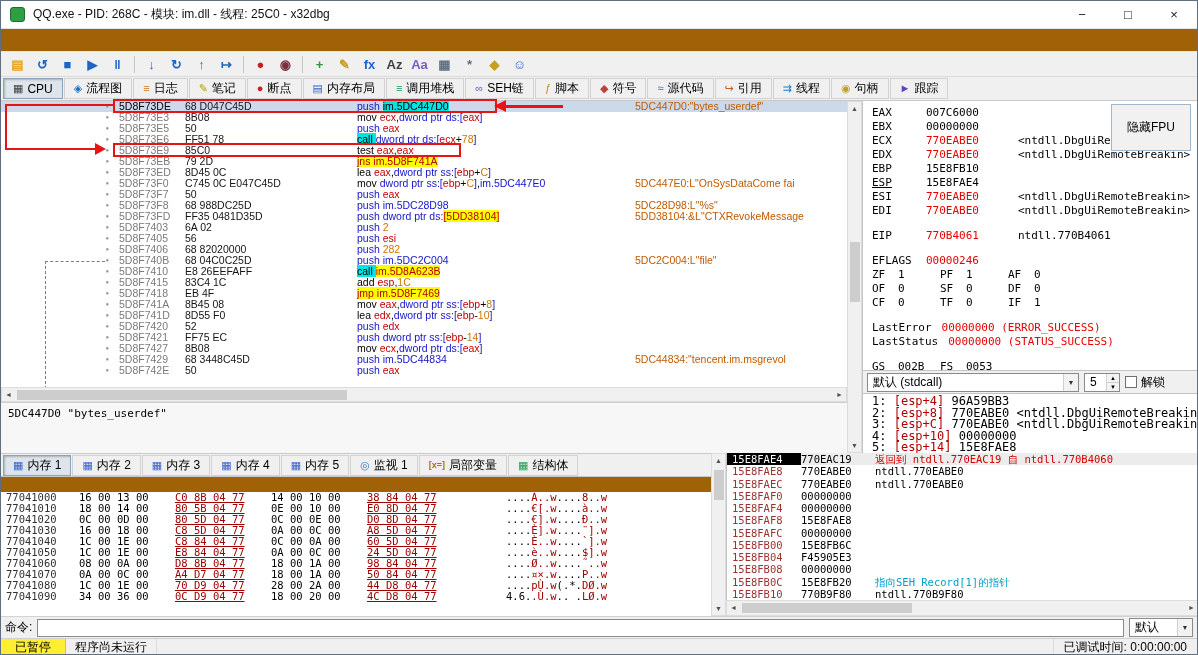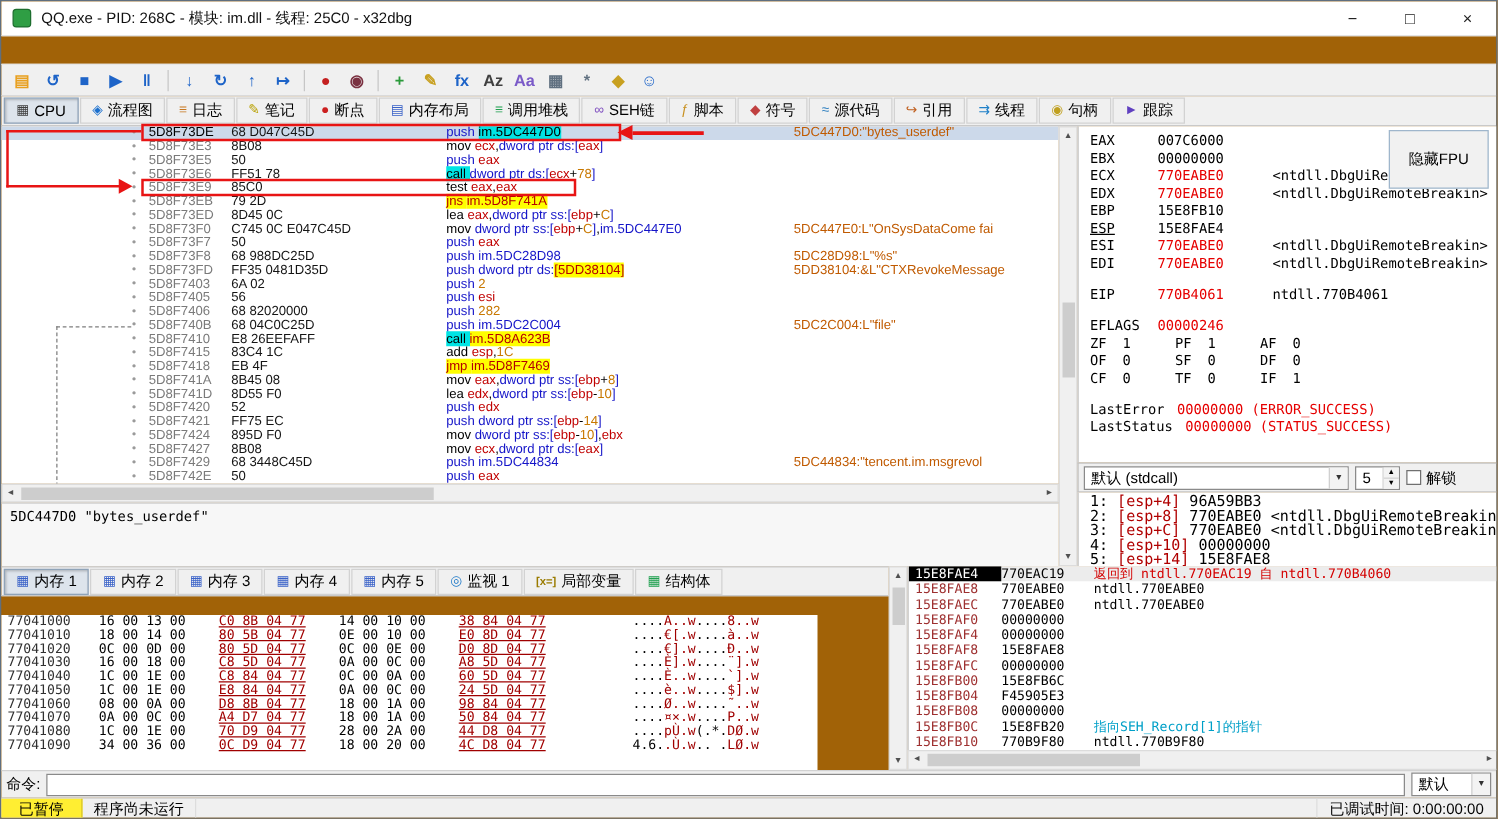--- a/index.html
+++ b/index.html
@@ -104,21 +104,21 @@
 #cunlock{display:flex;align-items:center;gap:4px}
 .cbox{width:12px;height:12px;background:#fff;border:1px solid #707070}
 #args{position:absolute;left:861px;top:393px;width:337px;height:59px;background:#fff;border-left:1px solid #c4c4c4;padding:2px 0 0 9px;font-size:12px;font-family:"DejaVu Sans Mono","Liberation Mono",monospace}
 .arow{height:11.5px;line-height:11.5px;white-space:pre}
 .amem{color:#b00000}
 
 
 #dumph{position:absolute;left:0;top:476px;width:710px;height:15px;background:#f0f0f0;border-bottom:1px solid #d0d0d0;font-size:11px;font-family:"DejaVu Sans Mono","Liberation Mono",monospace}
 #dumph span{position:absolute;top:1px}
 #dh-addr{left:6px}#dh-hex{left:80px}#dh-ascii{left:505px}
-#dumprows{position:absolute;left:0;top:491px;width:653px;height:124px;background:#fff;overflow:hidden}
+#dumprows{position:absolute;left:0;top:491px;width:710px;height:124px;background:#fff;overflow:hidden}
 .mrow{position:relative;height:11px;line-height:11px;font-size:10.5px;white-space:pre;font-family:"DejaVu Sans Mono","Liberation Mono",monospace}
 .maddr{position:absolute;left:5px;color:#303030}
 .mhex{position:absolute;left:78px}
 .mg{display:inline-block;width:70px;margin-right:26px;color:#000}
 .mg.ptr{color:#a00000;text-decoration:underline}
 .masc{position:absolute;left:505px}
 .masc .a0{color:#000}.masc .a1{color:#a00000}
 
 
 #stack{position:absolute;left:725px;top:452px;width:473px;height:147px;background:#fff;overflow:hidden;border-left:1px solid #c4c4c4}
@@ -302,21 +302,20 @@
         <div class="drow"><span class="dgut">●</span><span class="daddr">5D8F7405</span><span class="dbytes">56</span><span class="dins"><span class="tk-p">push </span><span class="tk-r">esi</span></span></div>
         <div class="drow"><span class="dgut">●</span><span class="daddr">5D8F7406</span><span class="dbytes">68 82020000</span><span class="dins"><span class="tk-p">push </span><span class="tk-n">282</span></span></div>
         <div class="drow"><span class="dgut">●</span><span class="daddr">5D8F740B</span><span class="dbytes">68 04C0C25D</span><span class="dins"><span class="tk-p">push </span><span class="tk-b">im.5DC2C004</span></span><span class="dcmt">5DC2C004:L"file"</span></div>
         <div class="drow"><span class="dgut">●</span><span class="daddr">5D8F7410</span><span class="dbytes">E8 26EEFAFF</span><span class="dins"><span class="tk-c">call </span><span class="tk-y">im.5D8A623B</span></span></div>
         <div class="drow"><span class="dgut">●</span><span class="daddr">5D8F7415</span><span class="dbytes">83C4 1C</span><span class="dins"><span class="tk-k">add </span><span class="tk-r">esp</span><span class="tk-t">,</span><span class="tk-n">1C</span></span></div>
         <div class="drow"><span class="dgut">●</span><span class="daddr">5D8F7418</span><span class="dbytes">EB 4F</span><span class="dins"><span class="tk-j">jmp </span><span class="tk-j">im.5D8F7469</span></span></div>
         <div class="drow"><span class="dgut">●</span><span class="daddr">5D8F741A</span><span class="dbytes">8B45 08</span><span class="dins"><span class="tk-k">mov </span><span class="tk-r">eax</span><span class="tk-t">,</span><span class="tk-b">dword ptr ss:[</span><span class="tk-r">ebp</span><span class="tk-t">+</span><span class="tk-n">8</span><span class="tk-b">]</span></span></div>
         <div class="drow"><span class="dgut">●</span><span class="daddr">5D8F741D</span><span class="dbytes">8D55 F0</span><span class="dins"><span class="tk-k">lea </span><span class="tk-r">edx</span><span class="tk-t">,</span><span class="tk-b">dword ptr ss:[</span><span class="tk-r">ebp</span><span class="tk-t">-</span><span class="tk-n">10</span><span class="tk-b">]</span></span></div>
         <div class="drow"><span class="dgut">●</span><span class="daddr">5D8F7420</span><span class="dbytes">52</span><span class="dins"><span class="tk-p">push </span><span class="tk-r">edx</span></span></div>
         <div class="drow"><span class="dgut">●</span><span class="daddr">5D8F7421</span><span class="dbytes">FF75 EC</span><span class="dins"><span class="tk-p">push </span><span class="tk-b">dword ptr ss:[</span><span class="tk-r">ebp</span><span class="tk-t">-</span><span class="tk-n">14</span><span class="tk-b">]</span></span></div>
-        <div class="drow"><span class="dgut">●</span><span class="daddr">5D8F7424</span><span class="dbytes">895D F0</span><span class="dins"><span class="tk-k">mov </span><span class="tk-b">dword ptr ss:[</span><span class="tk-r">ebp</span><span class="tk-t">-</span><span class="tk-n">10</span><span class="tk-b">]</span><span class="tk-t">,</span><span class="tk-r">ebx</span></span></div>
         <div class="drow"><span class="dgut">●</span><span class="daddr">5D8F7427</span><span class="dbytes">8B08</span><span class="dins"><span class="tk-k">mov </span><span class="tk-r">ecx</span><span class="tk-t">,</span><span class="tk-b">dword ptr ds:[</span><span class="tk-r">eax</span><span class="tk-b">]</span></span></div>
         <div class="drow"><span class="dgut">●</span><span class="daddr">5D8F7429</span><span class="dbytes">68 3448C45D</span><span class="dins"><span class="tk-p">push </span><span class="tk-b">im.5DC44834</span></span><span class="dcmt">5DC44834:"tencent.im.msgrevol</span></div>
         <div class="drow"><span class="dgut">●</span><span class="daddr">5D8F742E</span><span class="dbytes">50</span><span class="dins"><span class="tk-p">push </span><span class="tk-r">eax</span></span></div>
       </div>
     <div class="jl" id="jv1"></div>
     <div class="jl" id="jh1a"></div>
 
   </div>
 
   <div class="sb" id="dishs">
@@ -349,20 +348,21 @@
         <div class="rrow"><span class="rlbl">EIP</span><span class="rval red">770B4061</span><span class="rext">ntdll.770B4061</span></div>
         <div class="rgap"></div>
         <div class="rrow"><span class="rlbl">EFLAGS</span><span class="rval red">00000246</span></div>
         <div class="rrow"><span class="fcell"><span class="flbl">ZF</span><span class="fval">1</span></span><span class="fcell"><span class="flbl">PF</span><span class="fval">1</span></span><span class="fcell"><span class="flbl">AF</span><span class="fval">0</span></span></div>
         <div class="rrow"><span class="fcell"><span class="flbl">OF</span><span class="fval">0</span></span><span class="fcell"><span class="flbl">SF</span><span class="fval">0</span></span><span class="fcell"><span class="flbl">DF</span><span class="fval">0</span></span></div>
         <div class="rrow"><span class="fcell"><span class="flbl">CF</span><span class="fval">0</span></span><span class="fcell"><span class="flbl">TF</span><span class="fval">0</span></span><span class="fcell"><span class="flbl">IF</span><span class="fval">1</span></span></div>
         <div class="rgap"></div>
         <div class="rrow"><span class="rlbl">LastError</span><span class="rval red">00000000 (ERROR_SUCCESS)</span></div>
         <div class="rrow"><span class="rlbl">LastStatus</span><span class="rval red">00000000 (STATUS_SUCCESS)</span></div>
         <div class="rgap"></div>
+        <div class="rrow"><span class="fcell"><span class="flbl">GS</span><span class="fval">002B</span></span><span class="fcell"><span class="flbl">FS</span><span class="fval">0053</span></span></div>
       </div>
   </div>
 
   <div id="argtool">
     <div class="combo" id="ccombo">
       <span>默认 (stdcall)</span>
       <span class="ddarr">▼</span>
     </div>
     <div id="cspin">
       <span class="v">5</span>

